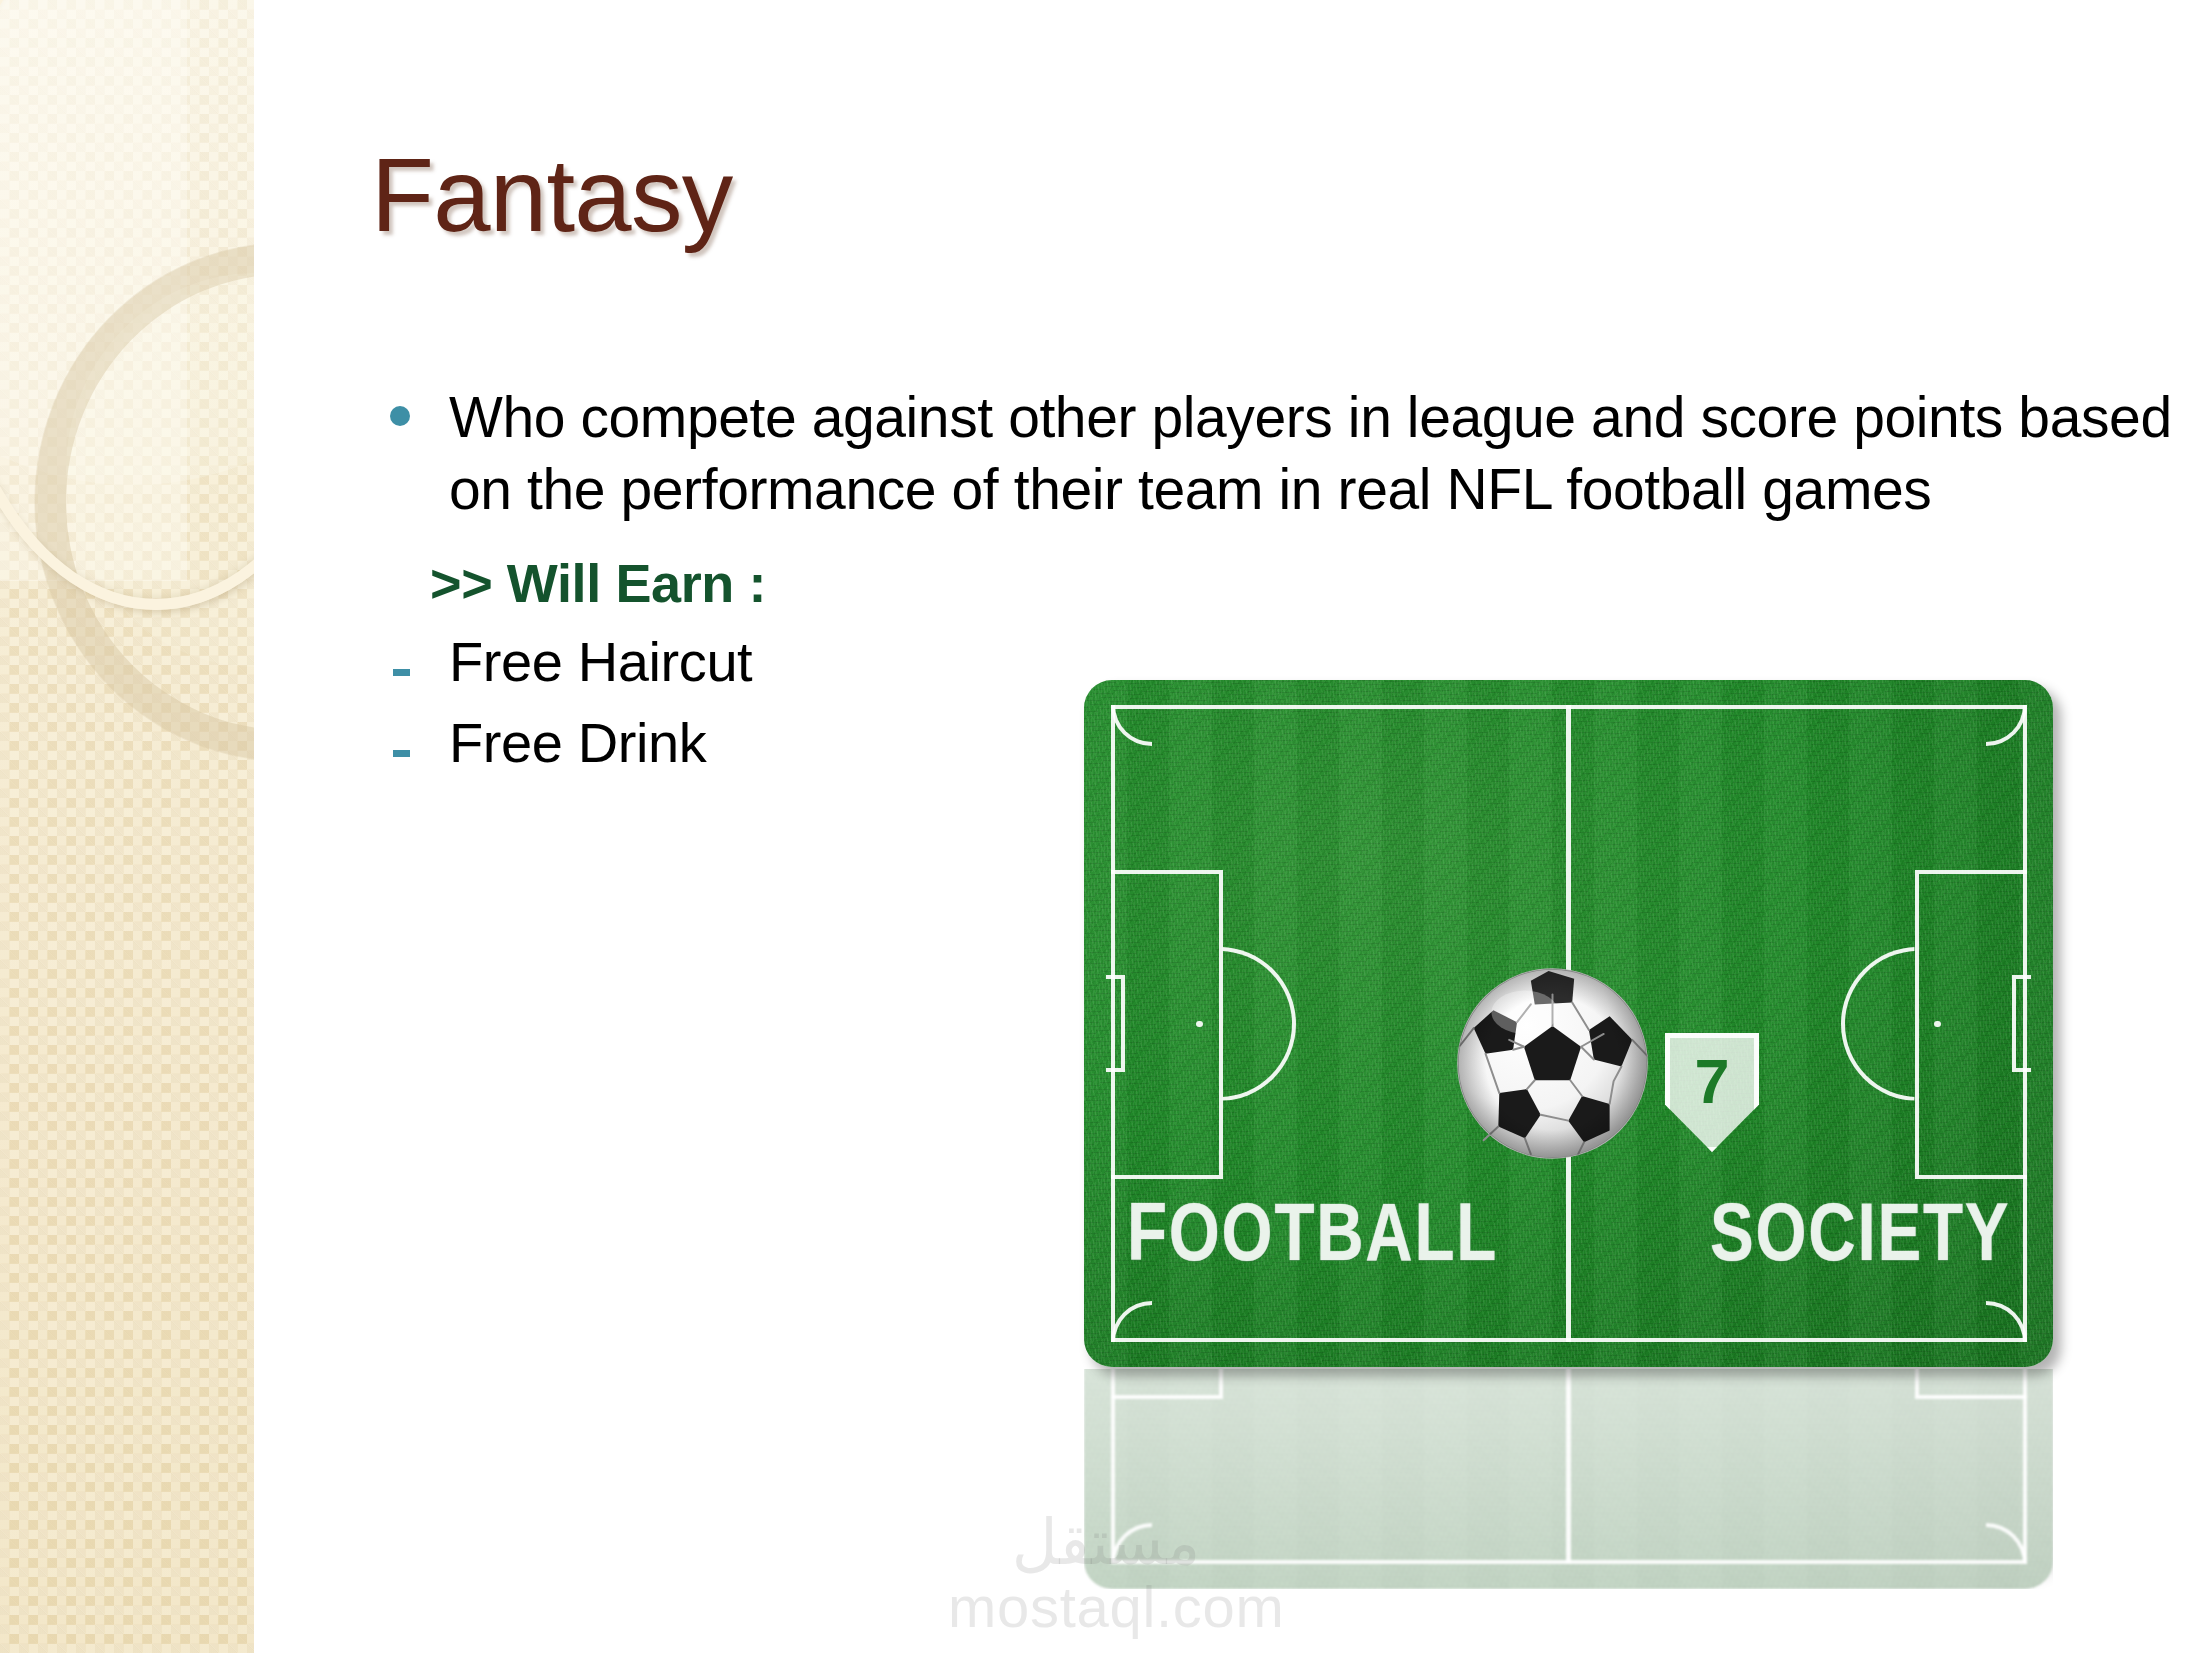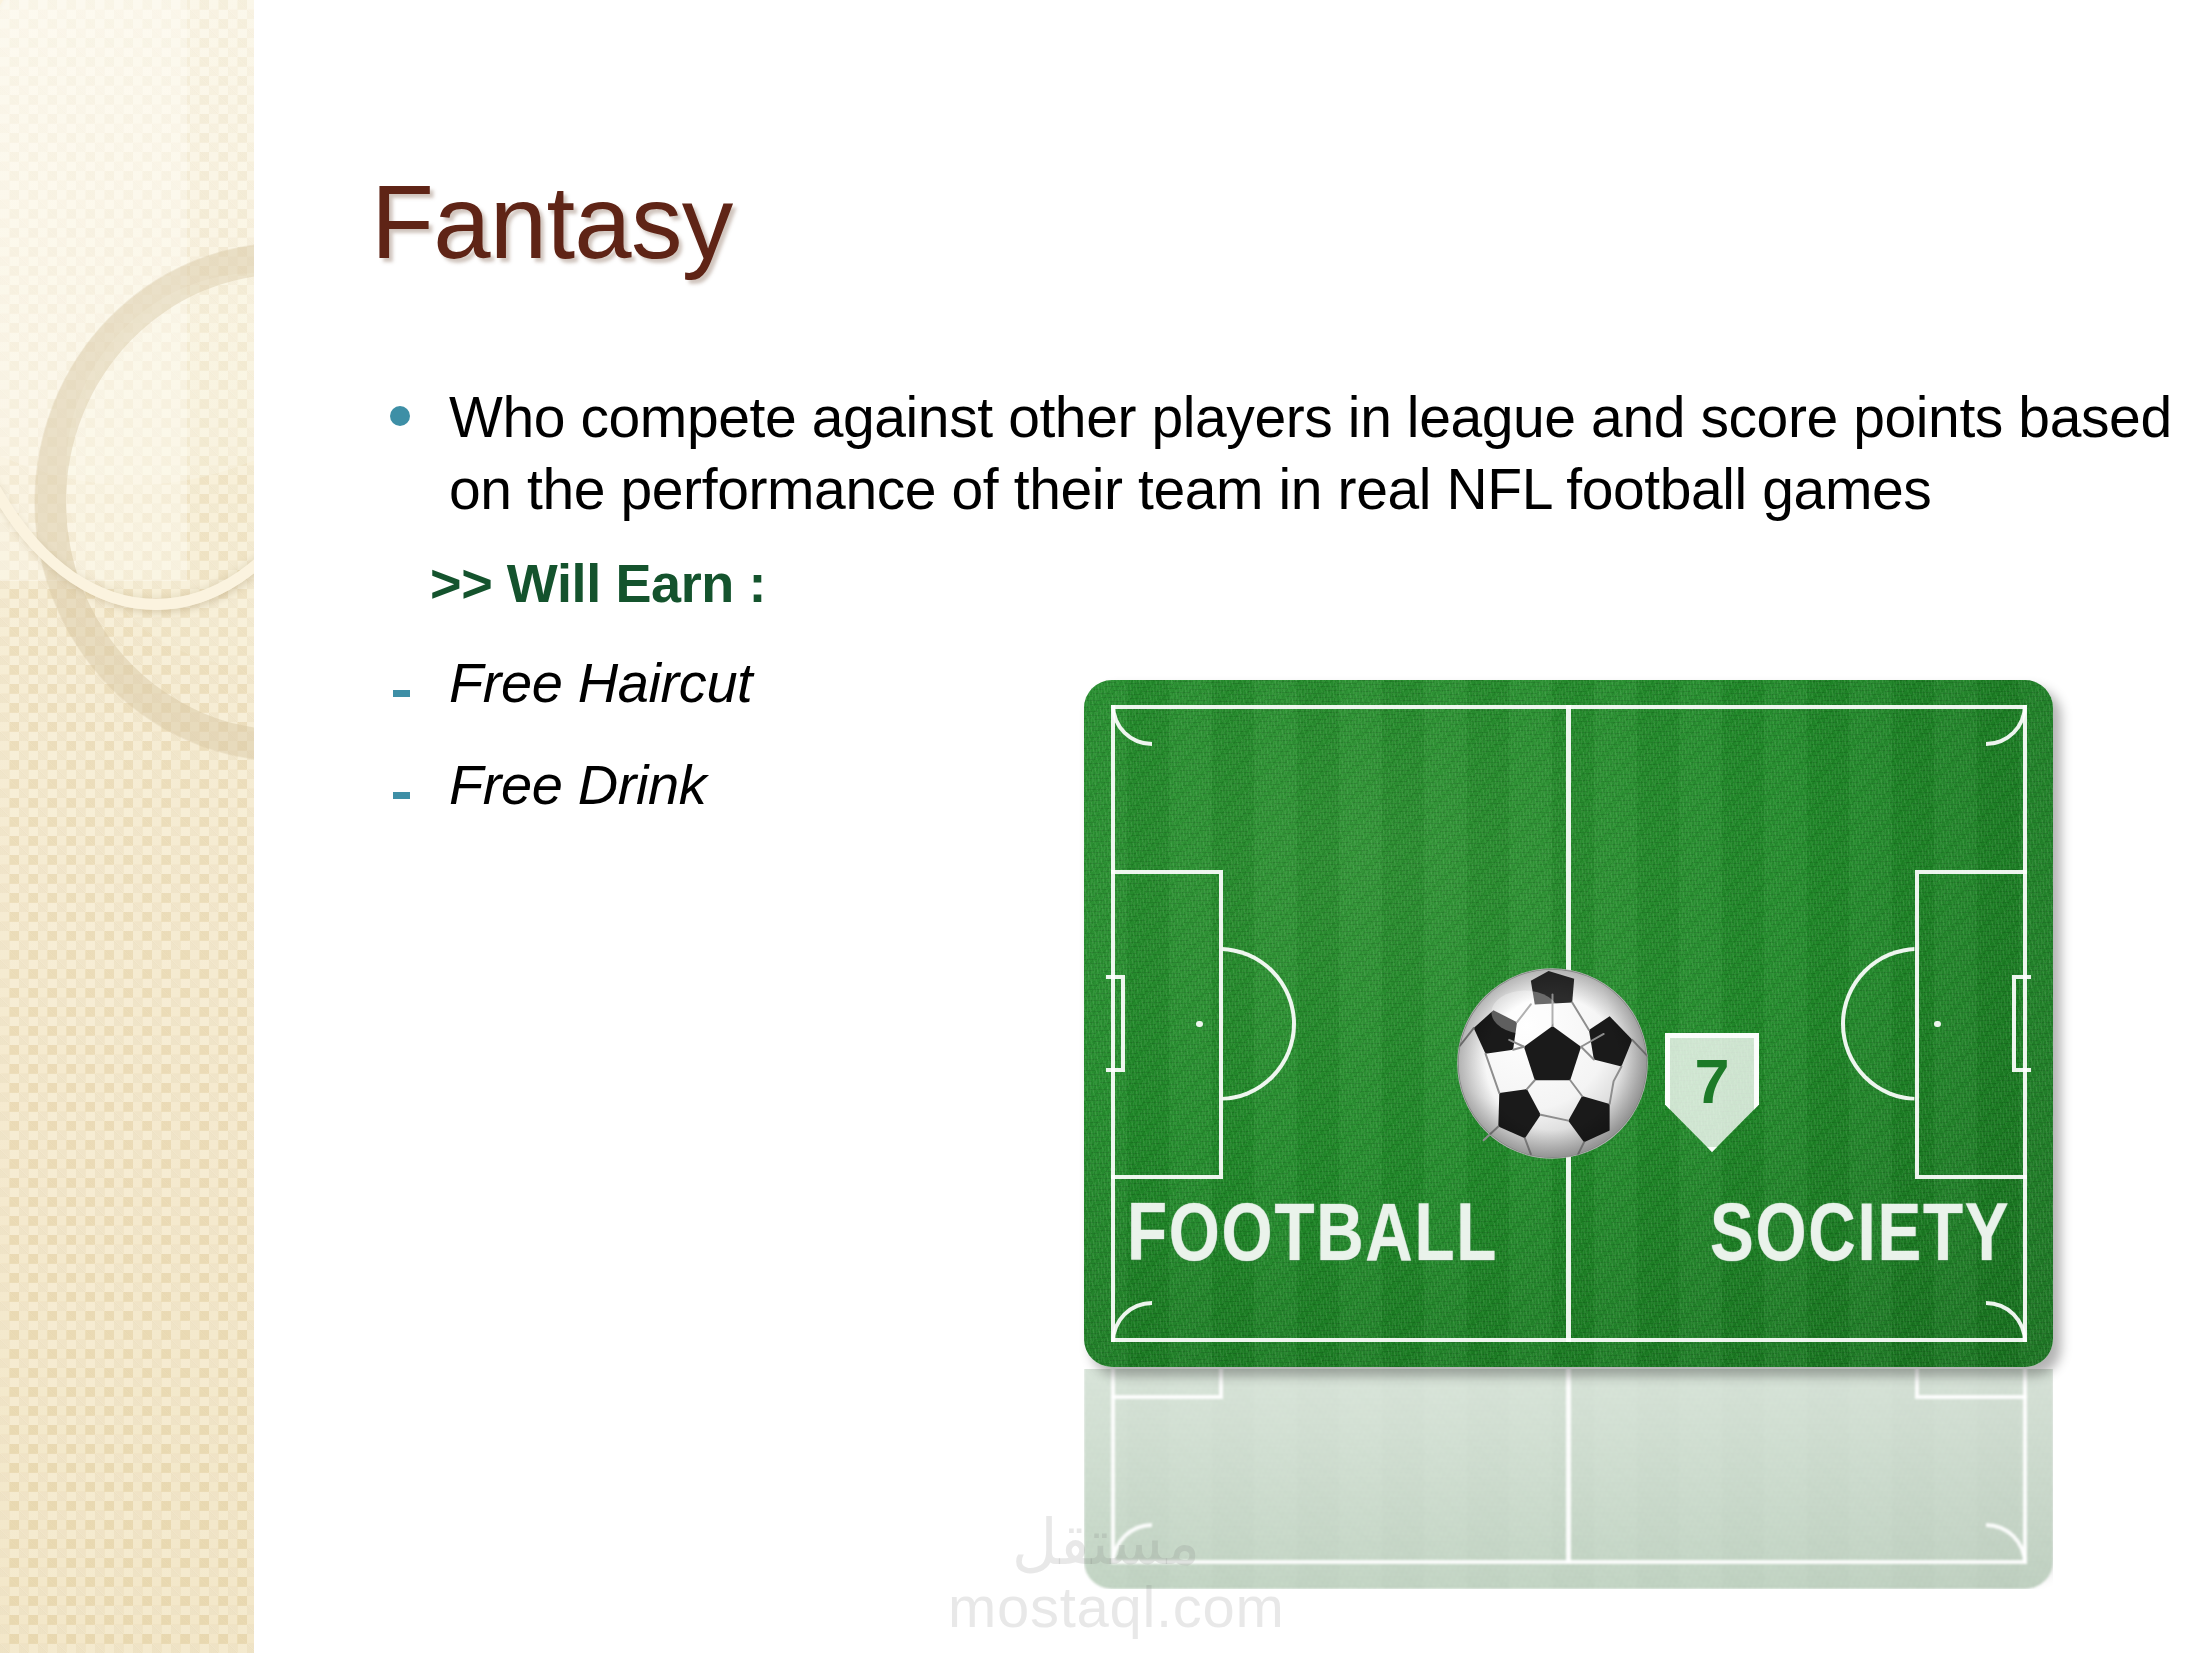--- a/index.html
+++ b/index.html
@@ -107,21 +107,20 @@
     left: 371px;
     top: 144px;
     font-family: "Liberation Sans", sans-serif;
     font-size: 103px;
     font-weight: 400;
     letter-spacing: -0.7px;
     color: #5F2416;
     text-shadow: 3.7px 3.7px 3.7px rgba(120,90,70,0.35);
     line-height: 1.0;
     white-space: nowrap;
-    margin-top: 27px;
   }
 
   
   .body-block {
     position: absolute;
     left: 390px;
     top: 382px;
     width: 1794px;
   }
 
@@ -156,23 +155,22 @@
     font-family: "Liberation Sans", sans-serif;
     font-size: 54px;
     font-weight: bold;
     color: #14532d;
     letter-spacing: -0.4px;
     line-height: 1.2;
   }
 
   .dash-row {
     position: relative;
-    margin-top: 34px;
+    margin-top: 13px;
     height: 68px;
-    font-style: italic;
   }
   .dash-mark {
     position: absolute;
     left: 2.9px;
     top: 41px;
     width: 17px;
     height: 6.6px;
     background: #3E8FA6;
   }
   .dash-text {

